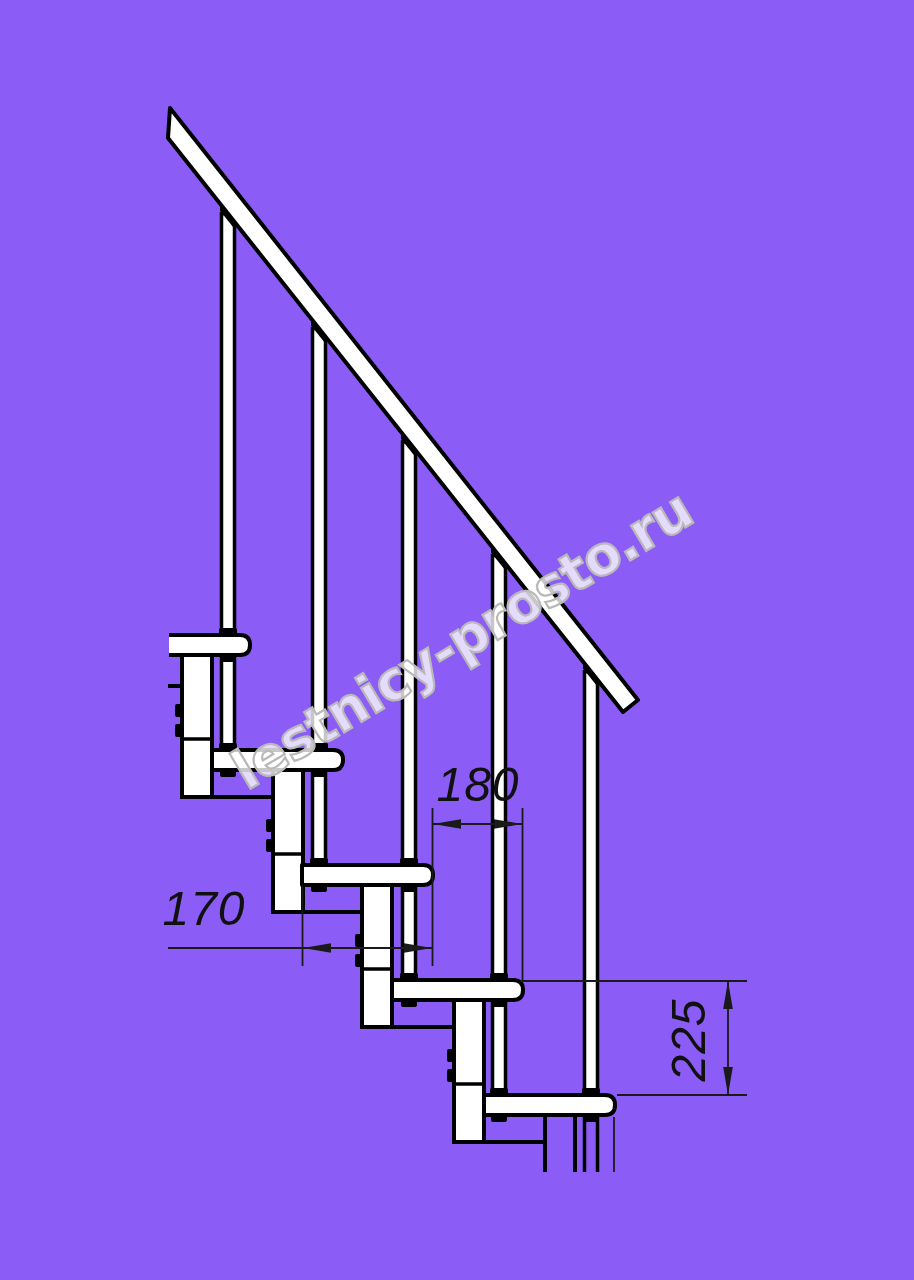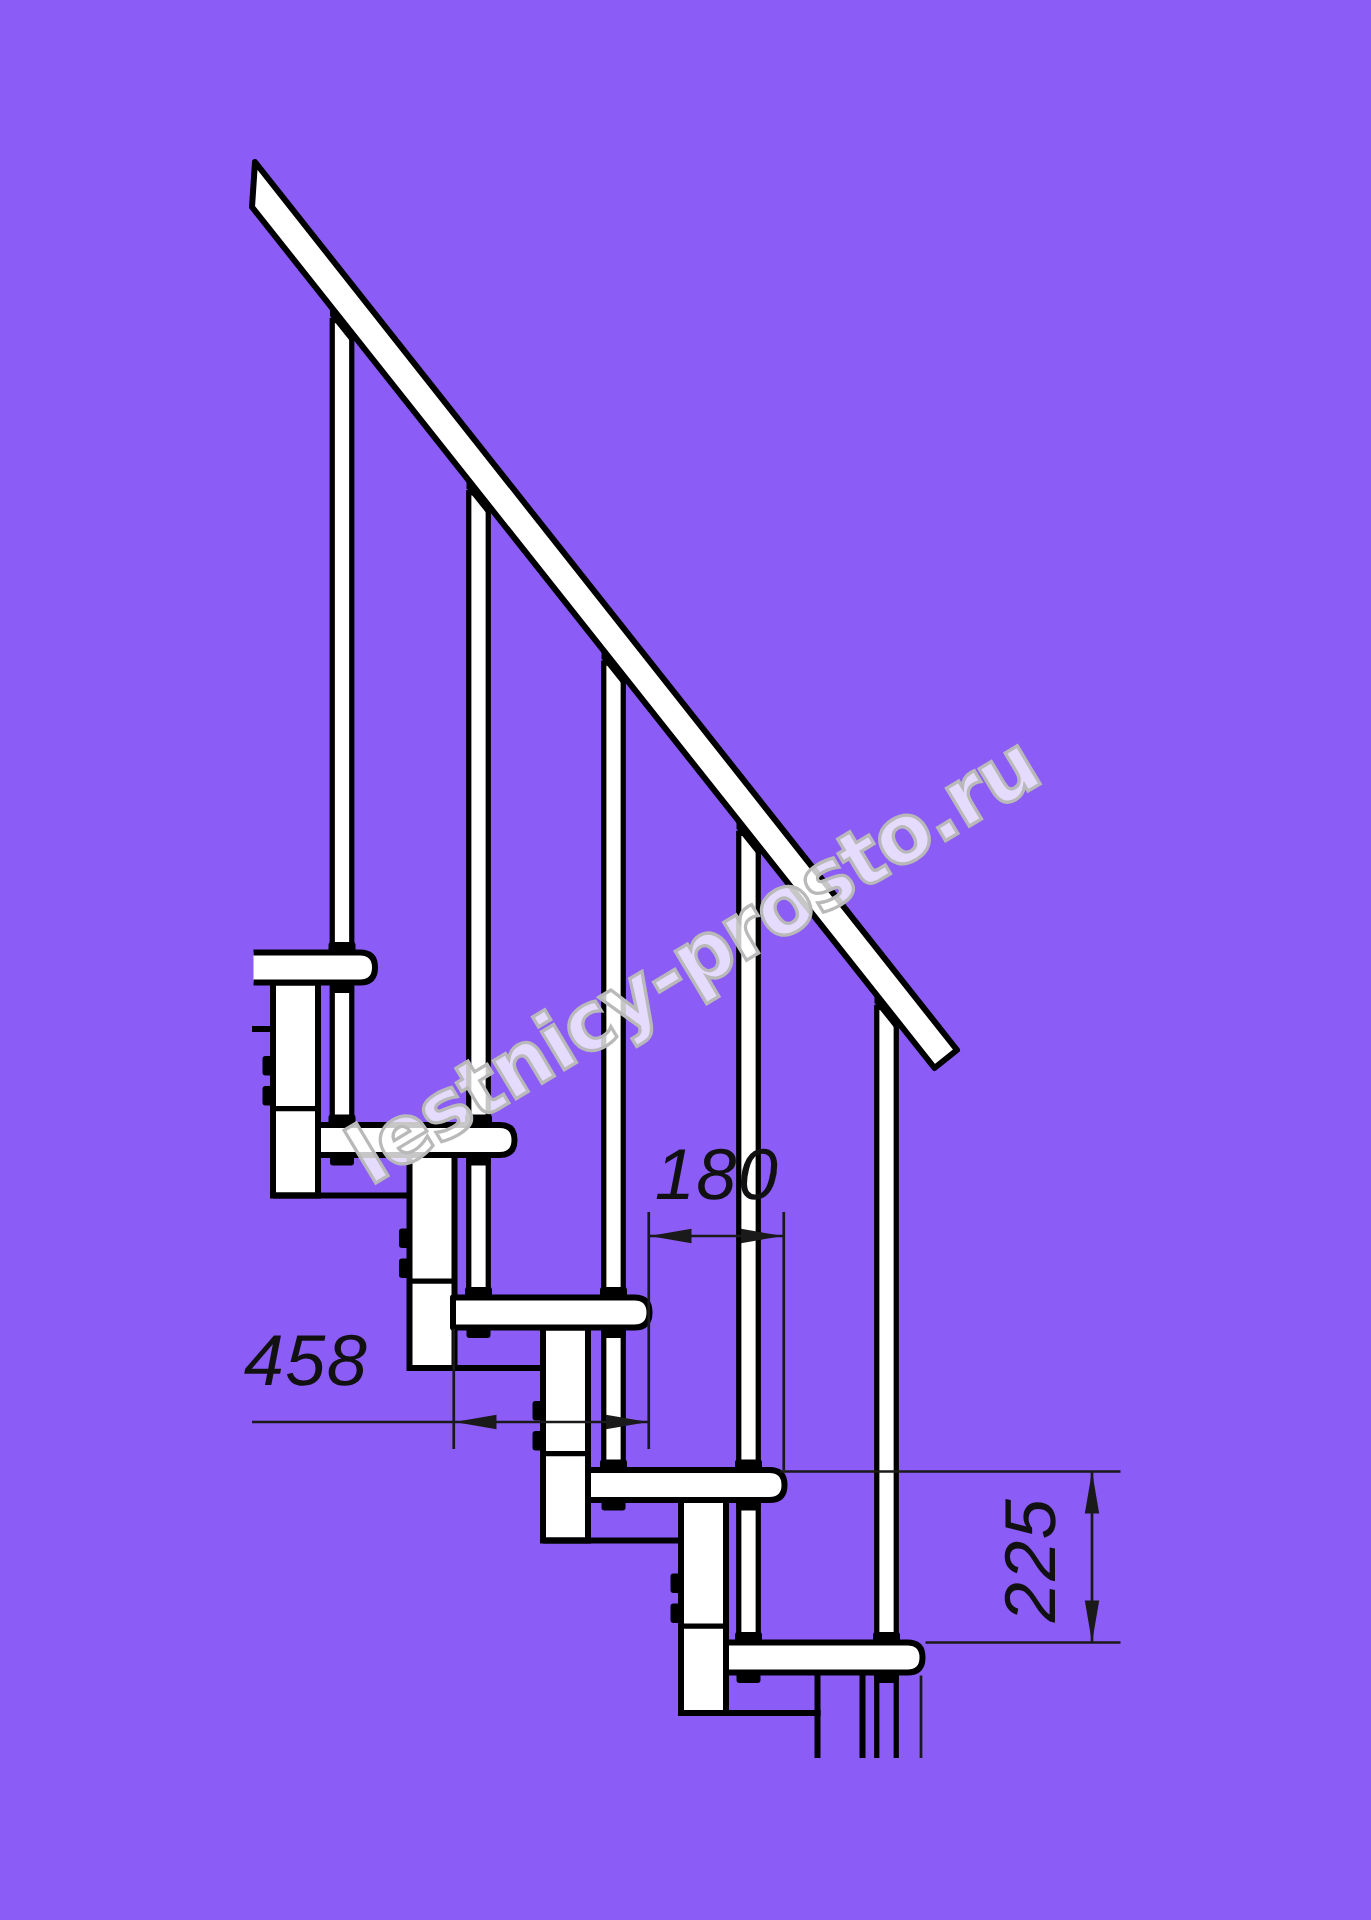--- a/index.html
+++ b/index.html
@@ -114,17 +114,17 @@
       <g>
         <line x1="520" y1="981" x2="747" y2="981" stroke="#1a1a1a" stroke-width="1.8"></line>
         <line x1="617" y1="1095" x2="747" y2="1095" stroke="#1a1a1a" stroke-width="1.8"></line>
         <line x1="728" y1="981" x2="728" y2="1095" stroke="#1a1a1a" stroke-width="1.8"></line>
         <polygon points="728,981 723.2,1009 732.8,1009" fill="#1a1a1a"></polygon>
         <polygon points="728,1095 723.2,1067 732.8,1067" fill="#1a1a1a"></polygon>
       </g>
     </svg>
 
   <div class="dim-label" style="left:478px;top:784px">180</div>
-  <div class="dim-label" style="left:204px;top:908px">458</div>
+  <div class="dim-label" style="left:204px;top:908px">170</div>
   <div class="dim-label vertical" style="left:688px;top:1040px">225</div>
 
   <div id="watermark">lestnicy-prosto.ru</div>
 </div>
 
 </body></html>

